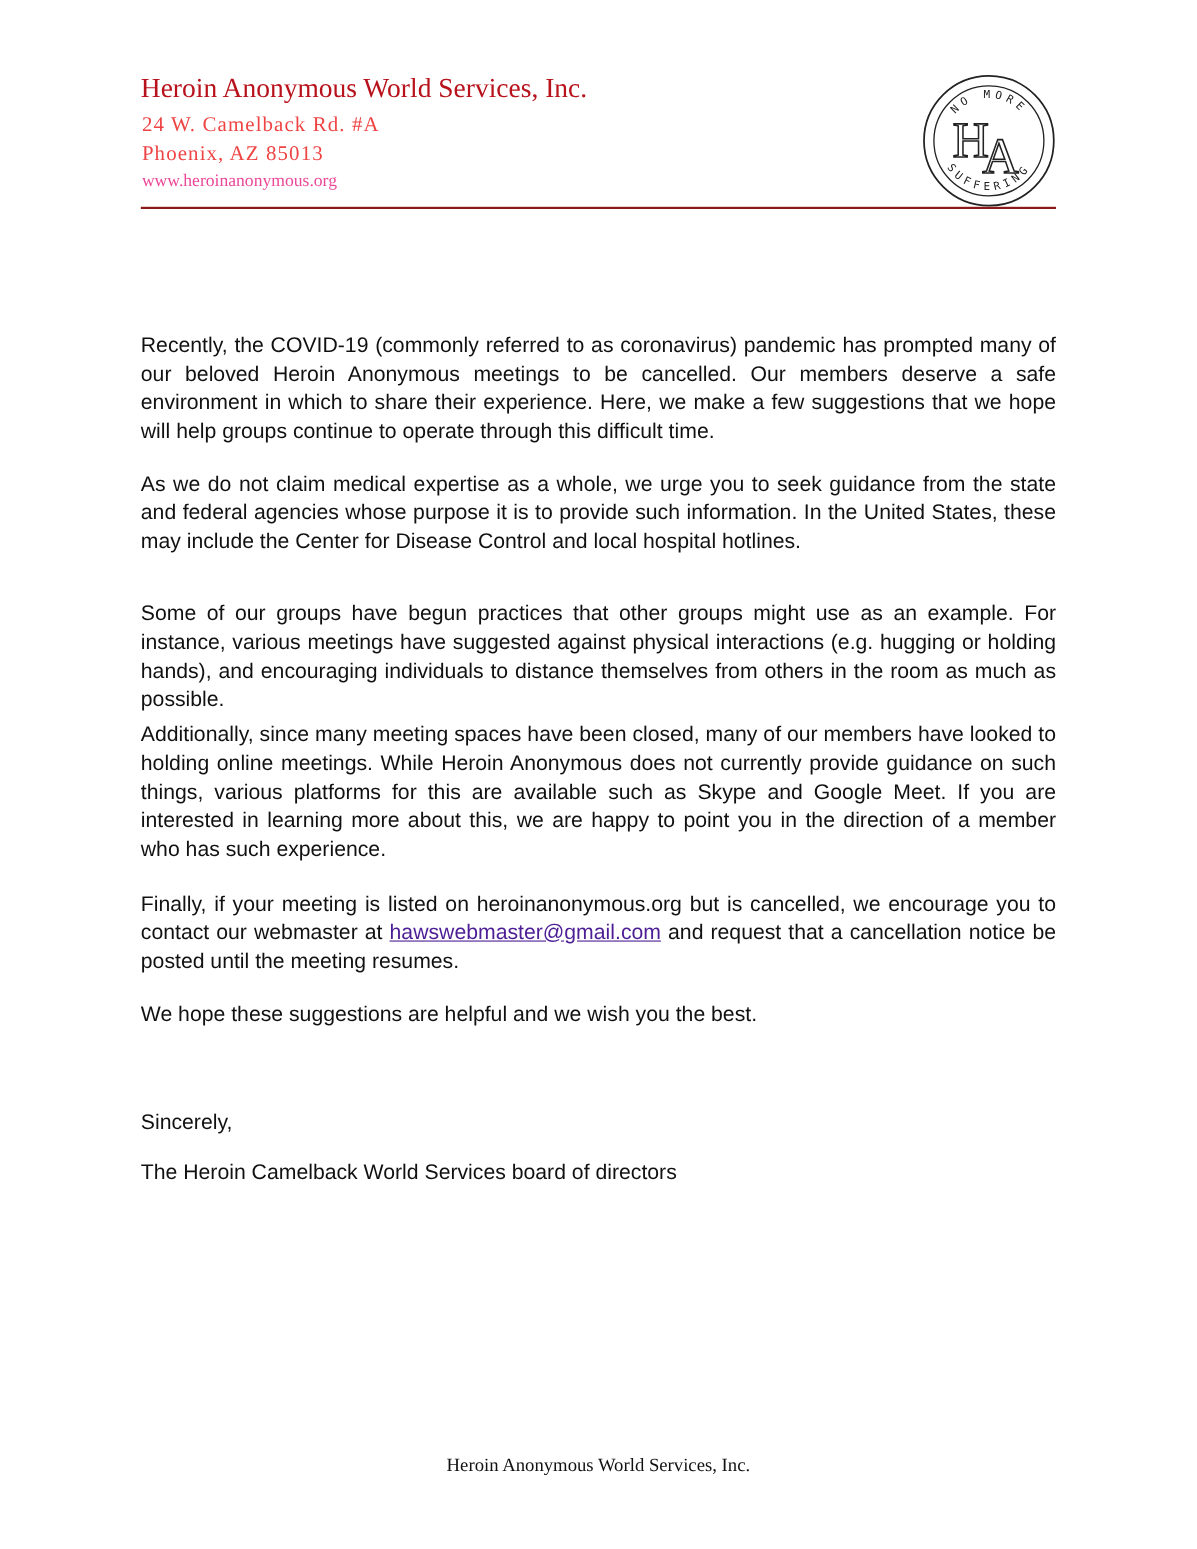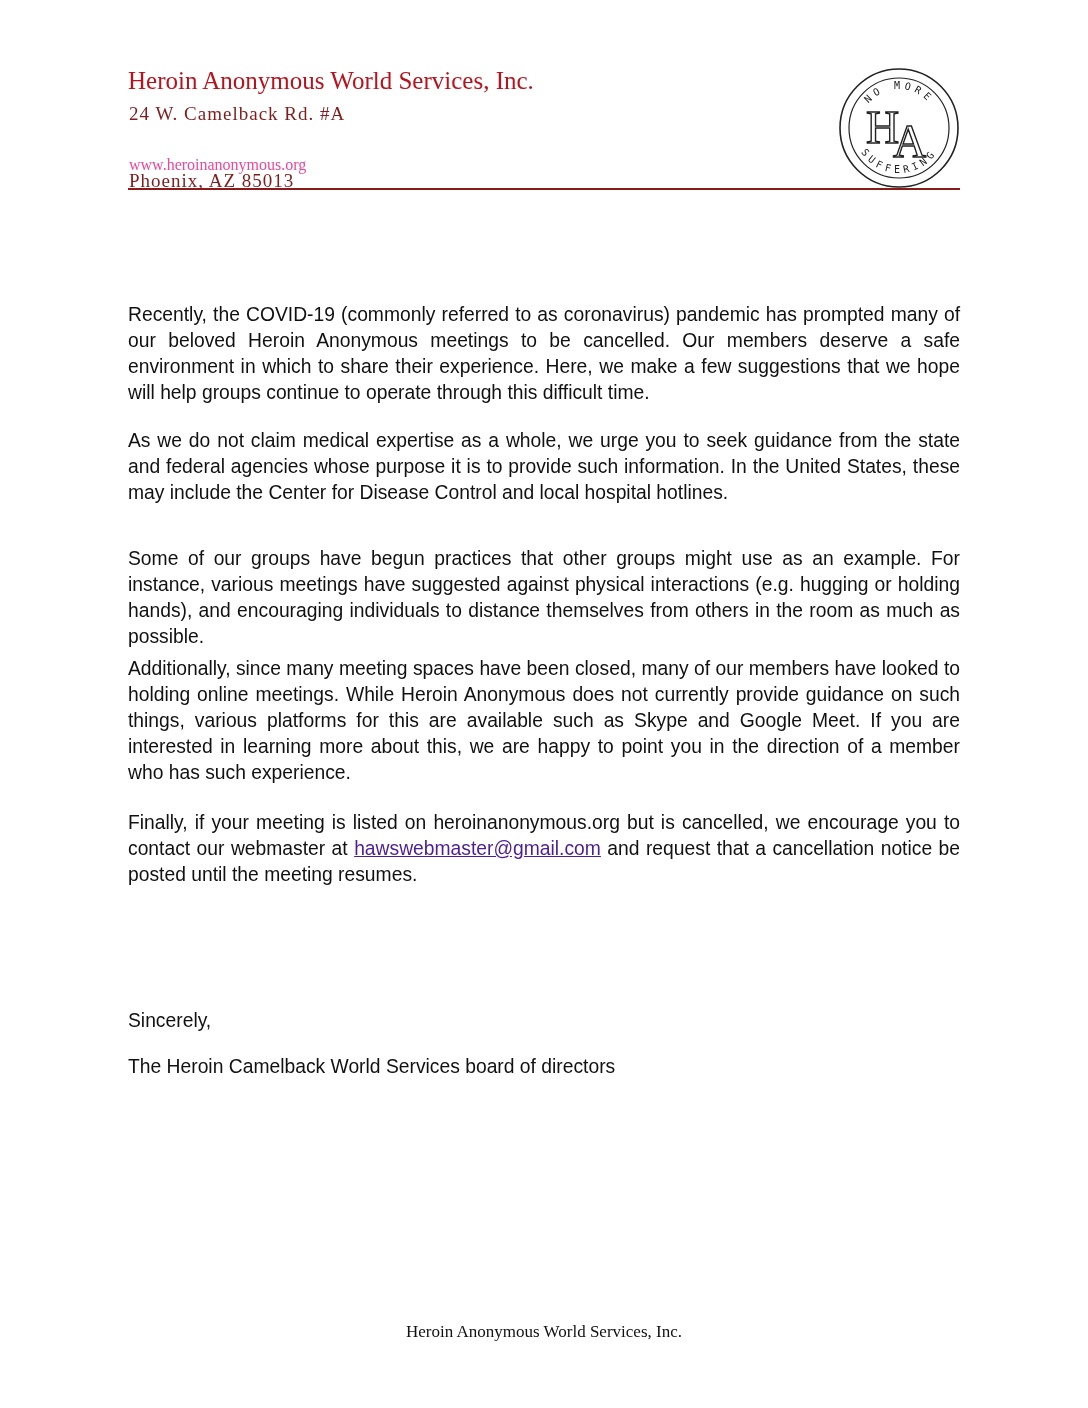--- a/index.html
+++ b/index.html
@@ -5,25 +5,25 @@
     html, body { margin: 0; padding: 0; background: #ffffff; }
     body { width: 1088px; height: 1408px; position: relative; overflow: hidden; }
     .page { position: absolute; left: 0; top: 0; width: 1088px; height: 1408px; background: #fff; }
     .org-name {
       position: absolute; left: 128px; top: 66px;
       font-family: "Liberation Serif", serif; font-size: 25px; color: #b8121c;
       line-height: 30px; white-space: nowrap;
     }
     .addr {
       position: absolute; left: 129px;
-      font-family: "Liberation Serif", serif; font-size: 19px; color: #7f1d1d;
+      font-family: "Liberation Serif", serif; font-size: 19px; color: #ef4444;
       letter-spacing: 1px; line-height: 24px; white-space: nowrap;
     }
     .addr1 { top: 102px; }
-    .addr2 { top: 128px; margin-top: 41px; }
+    .addr2 { top: 128px; }
     .website {
       position: absolute; left: 129px; top: 153px;
       font-family: "Liberation Serif", serif; font-size: 16px; color: #ec4899;
       line-height: 24px; white-space: nowrap;
     }
     .header-rule {
       position: absolute; left: 128px; top: 188px; width: 832px; height: 2px;
       background: #8b1a1a;
     }
     .logo { position: absolute; left: 838px; top: 67px; width: 122px; height: 122px; }
@@ -79,17 +79,18 @@
   <div class="header-rule"></div>
 
 
   <div class="body-text p1">Recently, the COVID-19 (commonly referred to as coronavirus) pandemic has prompted many of our beloved Heroin Anonymous meetings to be cancelled. Our members deserve a safe environment in which to share their experience. Here, we make a few suggestions that we hope will help groups continue to operate through this difficult time.</div>
   <div class="body-text p2">As we do not claim medical expertise as a whole, we urge you to seek guidance from the state and federal agencies whose purpose it is to provide such information. In the United States, these may include the Center for Disease Control and local hospital hotlines.</div>
   <div class="body-text p3">Some of our groups have begun practices that other groups might use as an example. For instance, various meetings have suggested against physical interactions (e.g. hugging or holding hands), and encouraging individuals to distance themselves from others in the room as much as possible.</div>
   <div class="body-text p4">Additionally, since many meeting spaces have been closed, many of our members have looked to holding online meetings. While Heroin Anonymous does not currently provide guidance on such things, various platforms for this are available such as Skype and Google Meet. If you are interested in learning more about this, we are happy to point you in the direction of a member who has such experience.</div>
 
   <div class="body-text p5"><span>Finally, if your meeting is listed on heroinanonymous.org but is cancelled, we encourage you to contact our webmaster at </span><a class="email-link">hawswebmaster@gmail.com</a><span> and request that a cancellation notice be posted until the meeting resumes.</span></div>
 
+  <div class="body-text p6">We hope these suggestions are helpful and we wish you the best.</div>
   <div class="body-text closing">Sincerely,</div>
   <div class="body-text signature">The Heroin Camelback World Services board of directors</div>
 
   <div class="footer">Heroin Anonymous World Services, Inc.</div>
 </div>
 
 </body></html>

